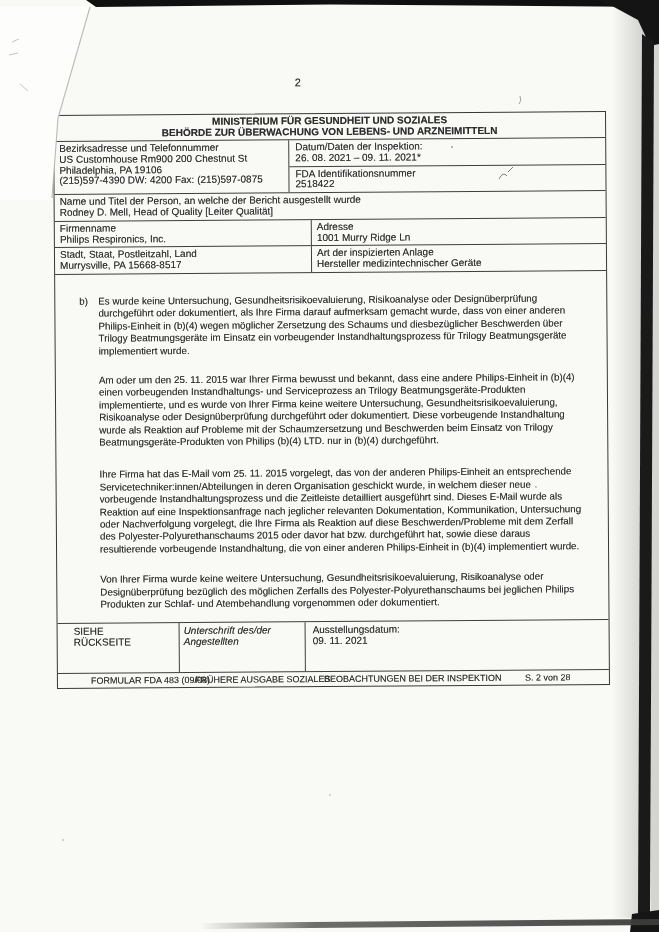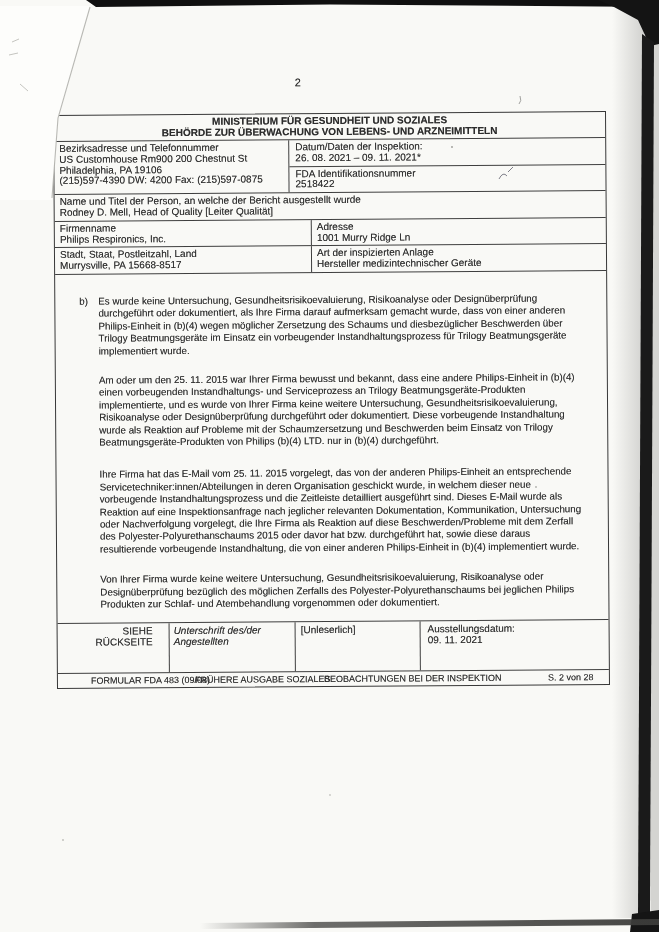--- a/index.html
+++ b/index.html
@@ -34,28 +34,28 @@
   .c-left45 { width:257px; border-right:1px solid #3f3f3f; }
   .c-right45 { flex:1; }
 
   .bodycell { position:relative; height:348px; padding:21px 26px 0 43px; font-size:9.8px; line-height:12.4px; }
   .marker { position:absolute; left:24px; top:21px; }
   .para { margin-bottom:17px; }
   .para.g2 { margin-bottom:20px; }
   .para.g3 { margin-bottom:18px; }
 
   .footrow { display:flex; height:50px; line-height:11px; }
-  .f1 { width:112px; border-right:1px solid #3f3f3f; padding:2px 16px;text-align:right; }
+  .f1 { width:122px; border-right:1px solid #3f3f3f; padding:2px 16px; }
   .f2 { width:126px; border-right:1px solid #3f3f3f; padding:2px 4px;font-style:italic; }
   .f3 { width:125px; border-right:1px solid #3f3f3f; padding:2px 5px; }
   .f4 { flex:1; padding:2px 7px; }
 
   .bottomrow { position:relative; height:15px; font-size:9px; border-top:1px solid #3f3f3f; }
   .bottomrow span { position:absolute; top:2px; white-space:nowrap; }
-  .b1 { left:13px;margin-left:20px; } .b2 { left:137px; } .b3 { left:266px; } .b4 { left:490px; }
+  .b1 { left:13px;margin-left:20px; } .b2 { left:137px; } .b3 { left:266px; } .b4 { left:467px; }
 </style>
 </head>
 <body>
 
 <div class="stage">
 
   <div class="content">
     <div class="pagenum">2</div>
 
     <div class="doc">
@@ -121,21 +121,20 @@
           <div class="para g3">Ihre Firma hat das E-Mail vom 25. 11. 2015 vorgelegt, das von der anderen Philips-Einheit an entsprechende Servicetechniker:innen/Abteilungen in deren Organisation geschickt wurde, in welchem dieser neue vorbeugende Instandhaltungsprozess und die Zeitleiste detailliert ausgeführt sind. Dieses E-Mail wurde als Reaktion auf eine Inspektionsanfrage nach jeglicher relevanten Dokumentation, Kommunikation, Untersuchung oder Nachverfolgung vorgelegt, die Ihre Firma als Reaktion auf diese Beschwerden/Probleme mit dem Zerfall des Polyester-Polyurethanschaums 2015 oder davor hat bzw. durchgeführt hat, sowie diese daraus resultierende vorbeugende Instandhaltung, die von einer anderen Philips-Einheit in (b)(4) implementiert wurde.</div>
           <div class="para">Von Ihrer Firma wurde keine weitere Untersuchung, Gesundheitsrisikoevaluierung, Risikoanalyse oder Designüberprüfung bezüglich des möglichen Zerfalls des Polyester-Polyurethanschaums bei jeglichen Philips Produkten zur Schlaf- und Atembehandlung vorgenommen oder dokumentiert.</div>
         </div>
       </div>
 
       <div class="row footrow">
         <div class="f1">SIEHE RÜCKSEITE</div>
         <div class="f2">
           <span class="lbl">Unterschrift des/der Angestellten</span>
         </div>
-        <div class="f3">[Unleserlich]</div>
         <div class="f4">
           <span class="lbl">Ausstellungsdatum:</span>
           <span class="val">09. 11. 2021</span>
         </div>
       </div>
 
       <div class="bottomrow">
         <span class="b1">FORMULAR FDA 483 (09/08)</span>
         <span class="b2">FRÜHERE AUSGABE SOZIALES</span>
         <span class="b3">BEOBACHTUNGEN BEI DER INSPEKTION</span>

